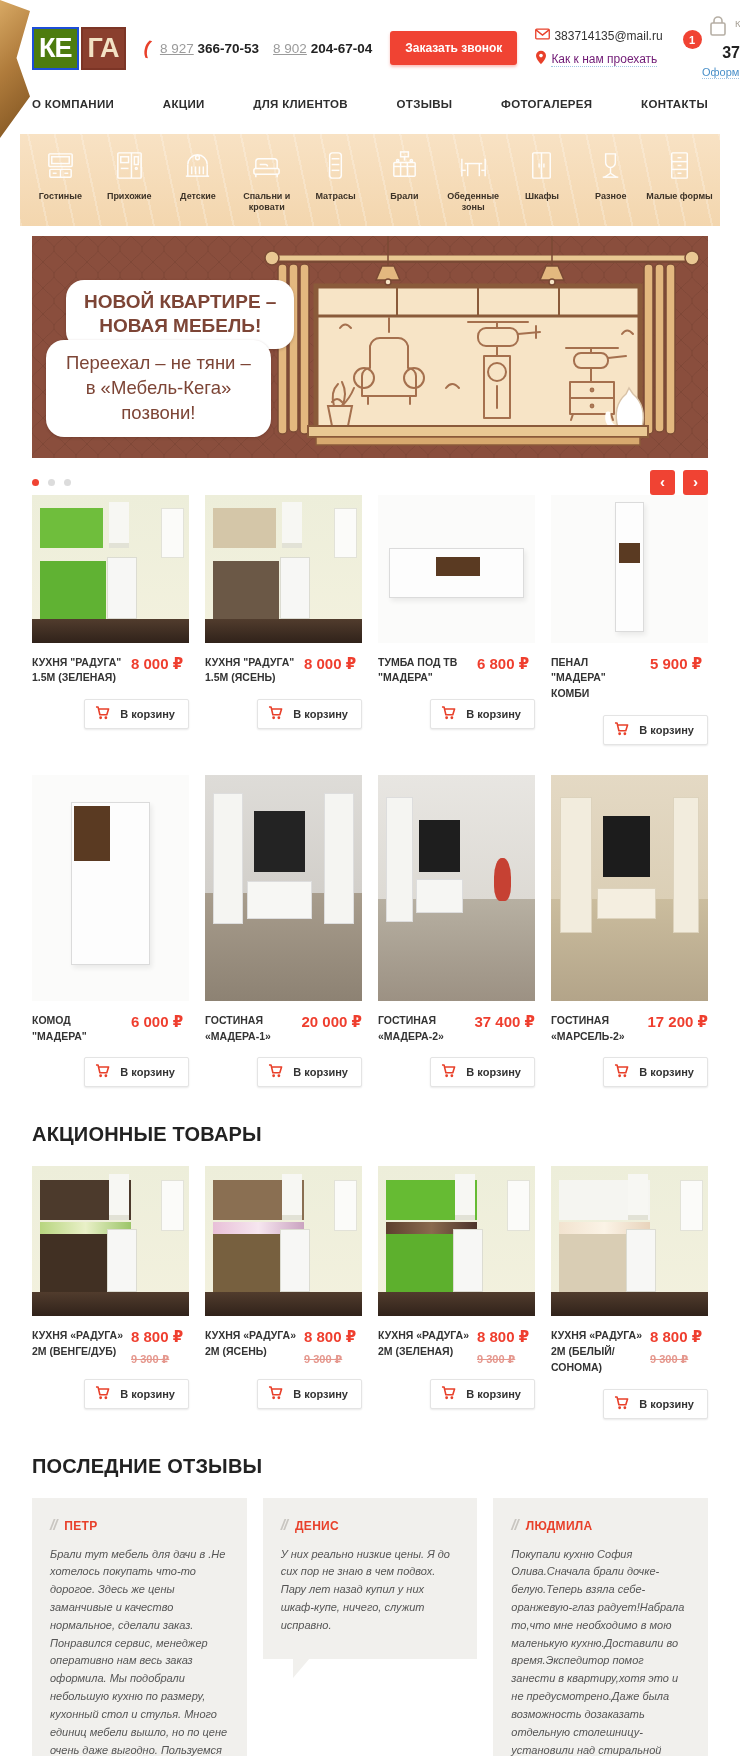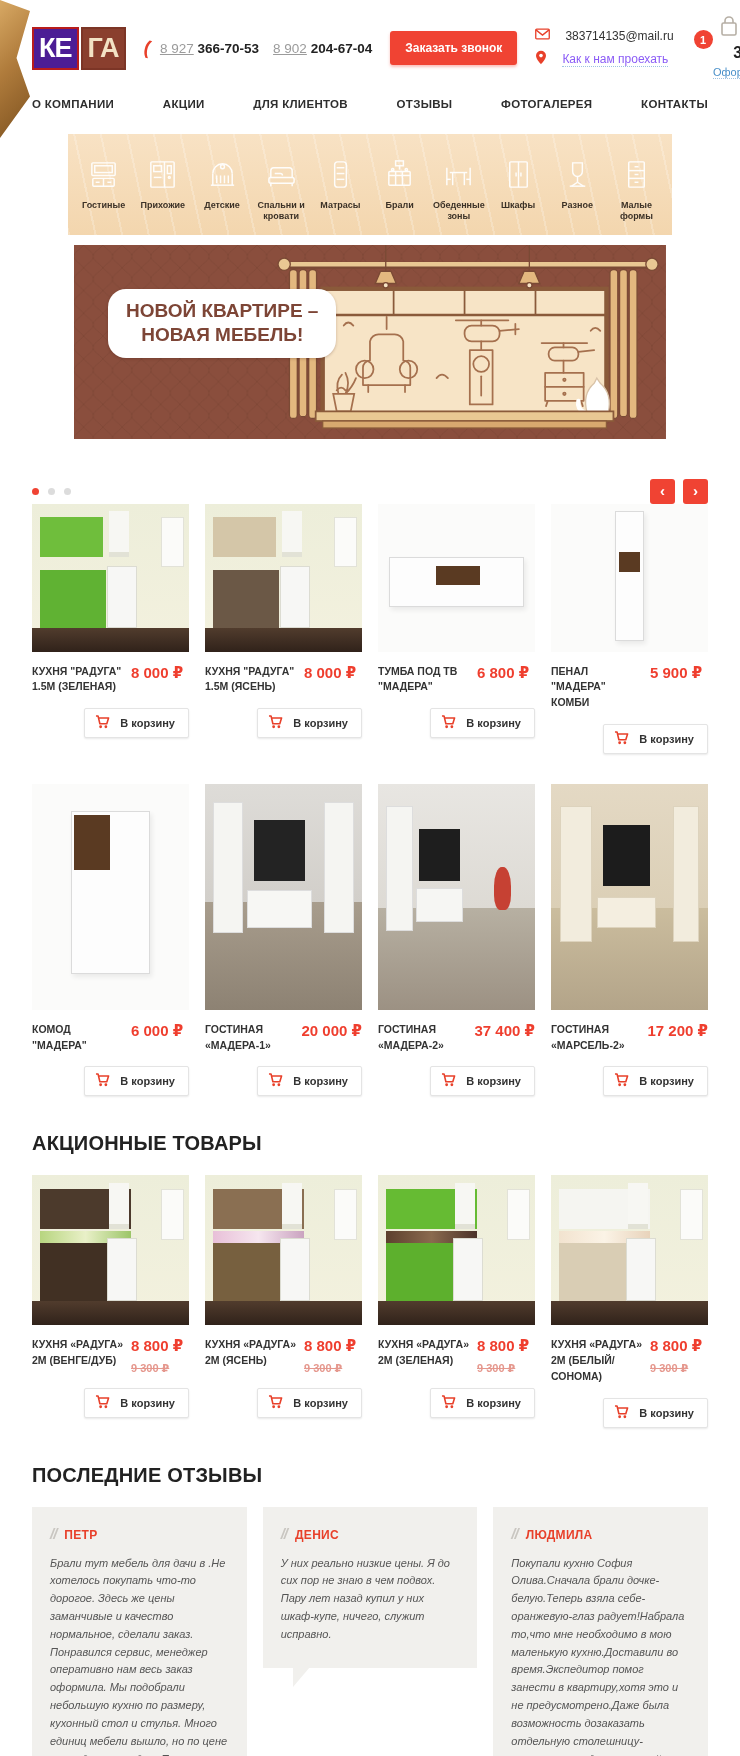--- a/index.html
+++ b/index.html
@@ -7,32 +7,32 @@
   .container{width:676px;margin:0 auto;position:relative;}
 
   
   .wood{position:absolute;left:0;top:0;width:30px;height:138px;
     background:linear-gradient(135deg,#d8a964 0%,#b07c3c 45%,#7d511f 100%);
     clip-path:polygon(0 0,100% 8%,55% 42%,100% 70%,0 100%);}
 
   
   .header-top{display:flex;align-items:center;gap:18px;padding:16px 0 10px;}
   .logo{display:flex;align-items:center;font-weight:bold;font-size:27px;letter-spacing:-1px;cursor:pointer;}
-  .logo .a{color:#fff;background:#4c1d95;padding:4px 5px;border:2px solid #b91c1c;}
+  .logo .a{color:#fff;background:#4d7c0f;padding:4px 5px;border:2px solid #1d4ed8;}
   .logo .b{color:#f3e2c4;background:#8a3f2e;padding:4px 5px;border:2px solid #7c3526;margin-left:2px;}
   .phones{display:flex;align-items:center;gap:14px;font-size:13.5px;white-space:nowrap;}
   .ph-glyph{color:#e8402a;font-weight:bold;font-size:19px;transform:rotate(14deg);display:inline-block;margin-right:-4px;}
   .pref{color:#9b9b9b;text-decoration:underline;}
   .num{font-weight:bold;color:#222;}
   .callback{background:#f04333;color:#fff;font-weight:bold;font-size:12px;border:none;border-radius:3px;
     padding:10px 15px;cursor:pointer;box-shadow:0 2px 3px rgba(240,67,51,.35);white-space:nowrap;}
   .contacts{display:flex;flex-direction:column;gap:7px;font-size:12px;white-space:nowrap;}
-  .c-row{display:flex;align-items:center;gap:15px;}
+  .c-row{display:flex;align-items:center;gap:4px;}
   .email{color:#333;text-decoration:none;}
-  .directions{color:#8b5cf6;text-decoration:none;border-bottom:1px dotted #9ec3e2;}
+  .directions{color:#701a75;text-decoration:none;border-bottom:1px dotted #9ec3e2;}
   .cart{margin-left:auto;position:relative;text-align:right;min-width:106px;}
   .cart-row{display:flex;align-items:flex-start;justify-content:flex-end;gap:7px;}
   .badge{position:absolute;left:2px;top:14px;width:19px;height:19px;border-radius:50%;background:#f04333;
     color:#fff;font-size:11px;font-weight:bold;display:flex;align-items:center;justify-content:center;}
   .cart-label{font-size:9.5px;color:#a7a096;letter-spacing:1px;margin-top:2px;}
   .cart-total{font-size:16px;font-weight:bold;color:#222;margin-top:2px;}
   .checkout{display:inline-block;font-size:11px;color:#4a90c9;text-decoration:none;border-bottom:1px dotted #9ec3e2;margin-top:3px;}
 
   
   nav{display:flex;justify-content:space-between;gap:28px;padding:8px 0 12px;}
@@ -40,30 +40,30 @@
 
   
   .search{display:flex;gap:0;margin:2px 0 0;}
   .search input{flex:1;height:37px;border:1px solid #ececec;background:#fdfdfd;border-radius:3px 0 0 3px;
     padding:0 14px;font-size:12px;color:#555;font-family:inherit;}
   .search input::placeholder{color:#b9b9b9;}
   .search button{width:100px;height:37px;background:#4186c0;color:#fff;font-weight:bold;font-size:12.5px;
     border:none;border-radius:0 3px 3px 0;display:flex;align-items:center;justify-content:center;gap:8px;cursor:pointer;}
 
   
-  .strip{width:604px;margin:12px auto 0;background:
+  .strip{width:700px;margin:12px auto 0;background:
     repeating-linear-gradient(78deg,rgba(255,255,255,.22) 0 2px,rgba(255,255,255,0) 2px 26px),
     linear-gradient(180deg,#f8e2c4,#f3d6ae);
-    display:flex;padding:24px 6px 13px;}
+    display:flex;padding:15px 6px 13px;}
   .cat{flex:1;display:flex;flex-direction:column;align-items:center;gap:9px;cursor:pointer;}
   .cat svg{width:33px;height:33px;stroke:#fff;stroke-width:1.5;fill:none;opacity:.95;}
   .cat span{font-size:9px;font-weight:bold;color:#3c3227;text-align:center;line-height:1.2;}
 
   
-  .banner{position:relative;width:592px;height:222px;margin:10px auto 0;overflow:hidden;}
+  .banner{position:relative;width:676px;height:222px;margin:10px auto 0;overflow:hidden;}
   .banner svg.scene{position:absolute;inset:0;}
   .bubble{position:absolute;background:#fff;color:#7d4536;border-radius:18px;text-align:center;
     white-space:pre-line;box-shadow:0 1px 3px rgba(60,20,10,.25);}
   .b1{left:34px;top:44px;padding:10px 18px;font-size:19px;font-weight:bold;line-height:1.3;}
   .b2{left:14px;top:104px;padding:11px 20px;font-size:18.5px;line-height:1.35;}
 
   .controls{display:flex;align-items:center;justify-content:space-between;margin:12px 0 0;}
   .dots{display:flex;gap:9px;align-items:center;}
   .dot{width:7px;height:7px;border-radius:50%;background:#dcdcdc;cursor:pointer;}
   .dot.active{background:#f04333;}
@@ -404,20 +404,23 @@
       <path d="M296 170 h24 l-4 20 h-16 z" fill="#f7e4c6" stroke="#a5704e" stroke-width="2"></path>
 
       <path d="M586 192 q-6-22 8-34 l3-6 4 6 q14 12 9 34 z" fill="#fff" stroke="#d9c3a8" stroke-width="1.5"></path>
       <path d="M584 192 q-10-4-8-14" fill="none" stroke="#fff" stroke-width="5" stroke-linecap="round"></path>
 
       <rect x="276" y="190" width="340" height="11" fill="#e9c893" stroke="#8a5a3a" stroke-width="2"></rect>
       <rect x="284" y="201" width="324" height="8" fill="#d8a96f" stroke="#8a5a3a" stroke-width="1.5"></rect>
     </svg>
     <div class="bubble b1">НОВОЙ КВАРТИРЕ –
 НОВАЯ МЕБЕЛЬ!</div>
+    <div class="bubble b2">Переехал – не тяни –
+в «Мебель-Кега»
+позвони!</div>
   </div>
 
   <div class="controls">
     <div class="dots">
       <span class="dot active"></span>
       <span class="dot"></span>
       <span class="dot"></span>
     </div>
     <div class="arrows">
       <button class="arrow">‹</button>

